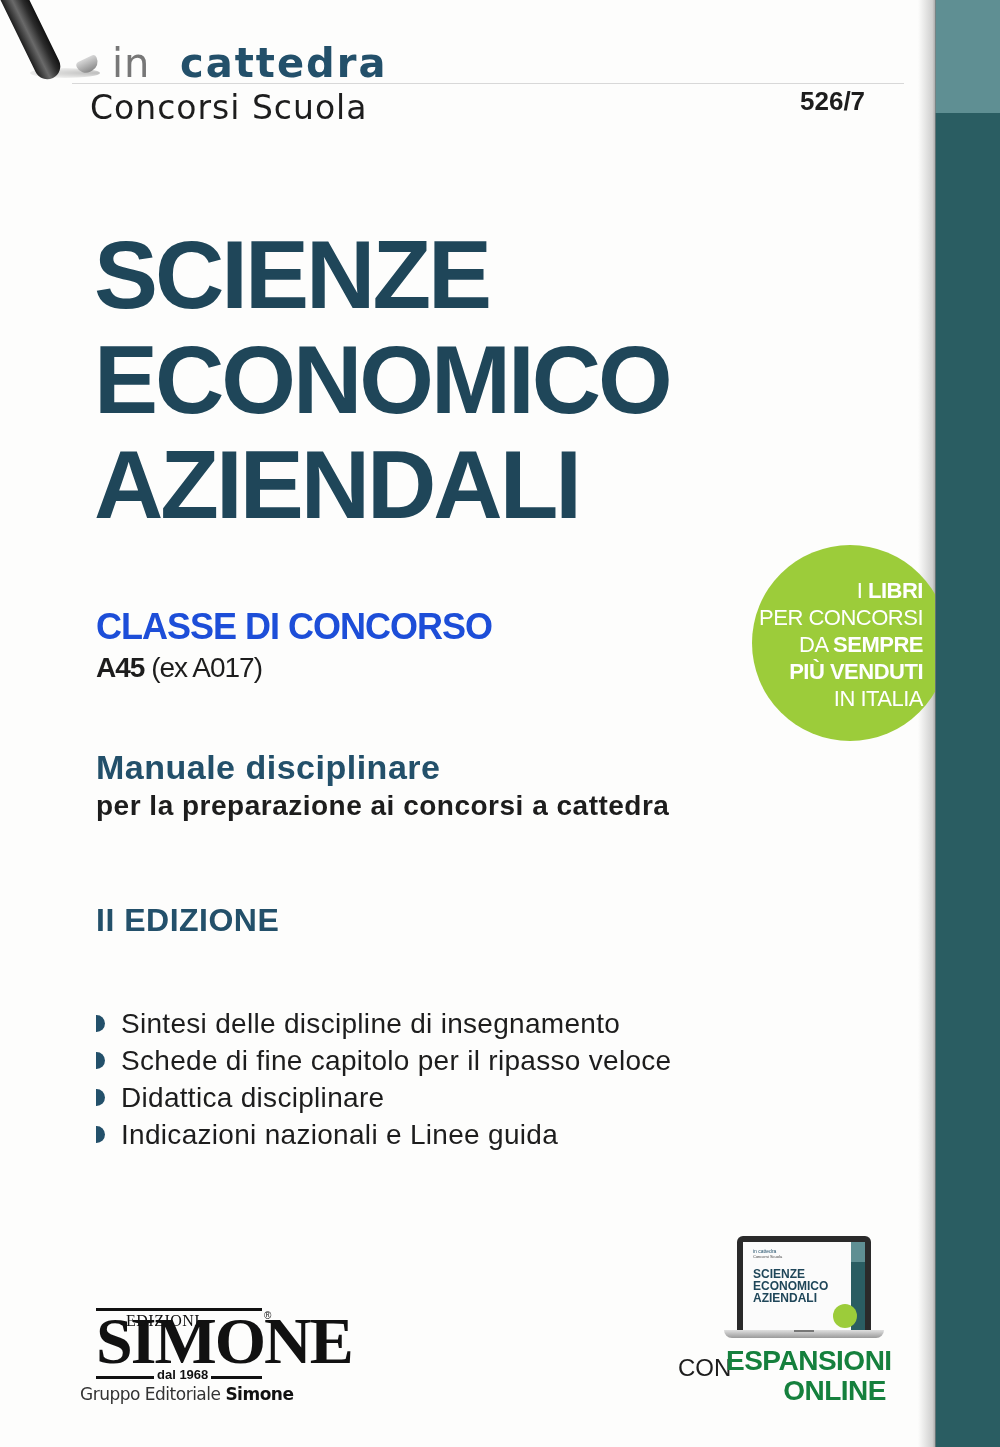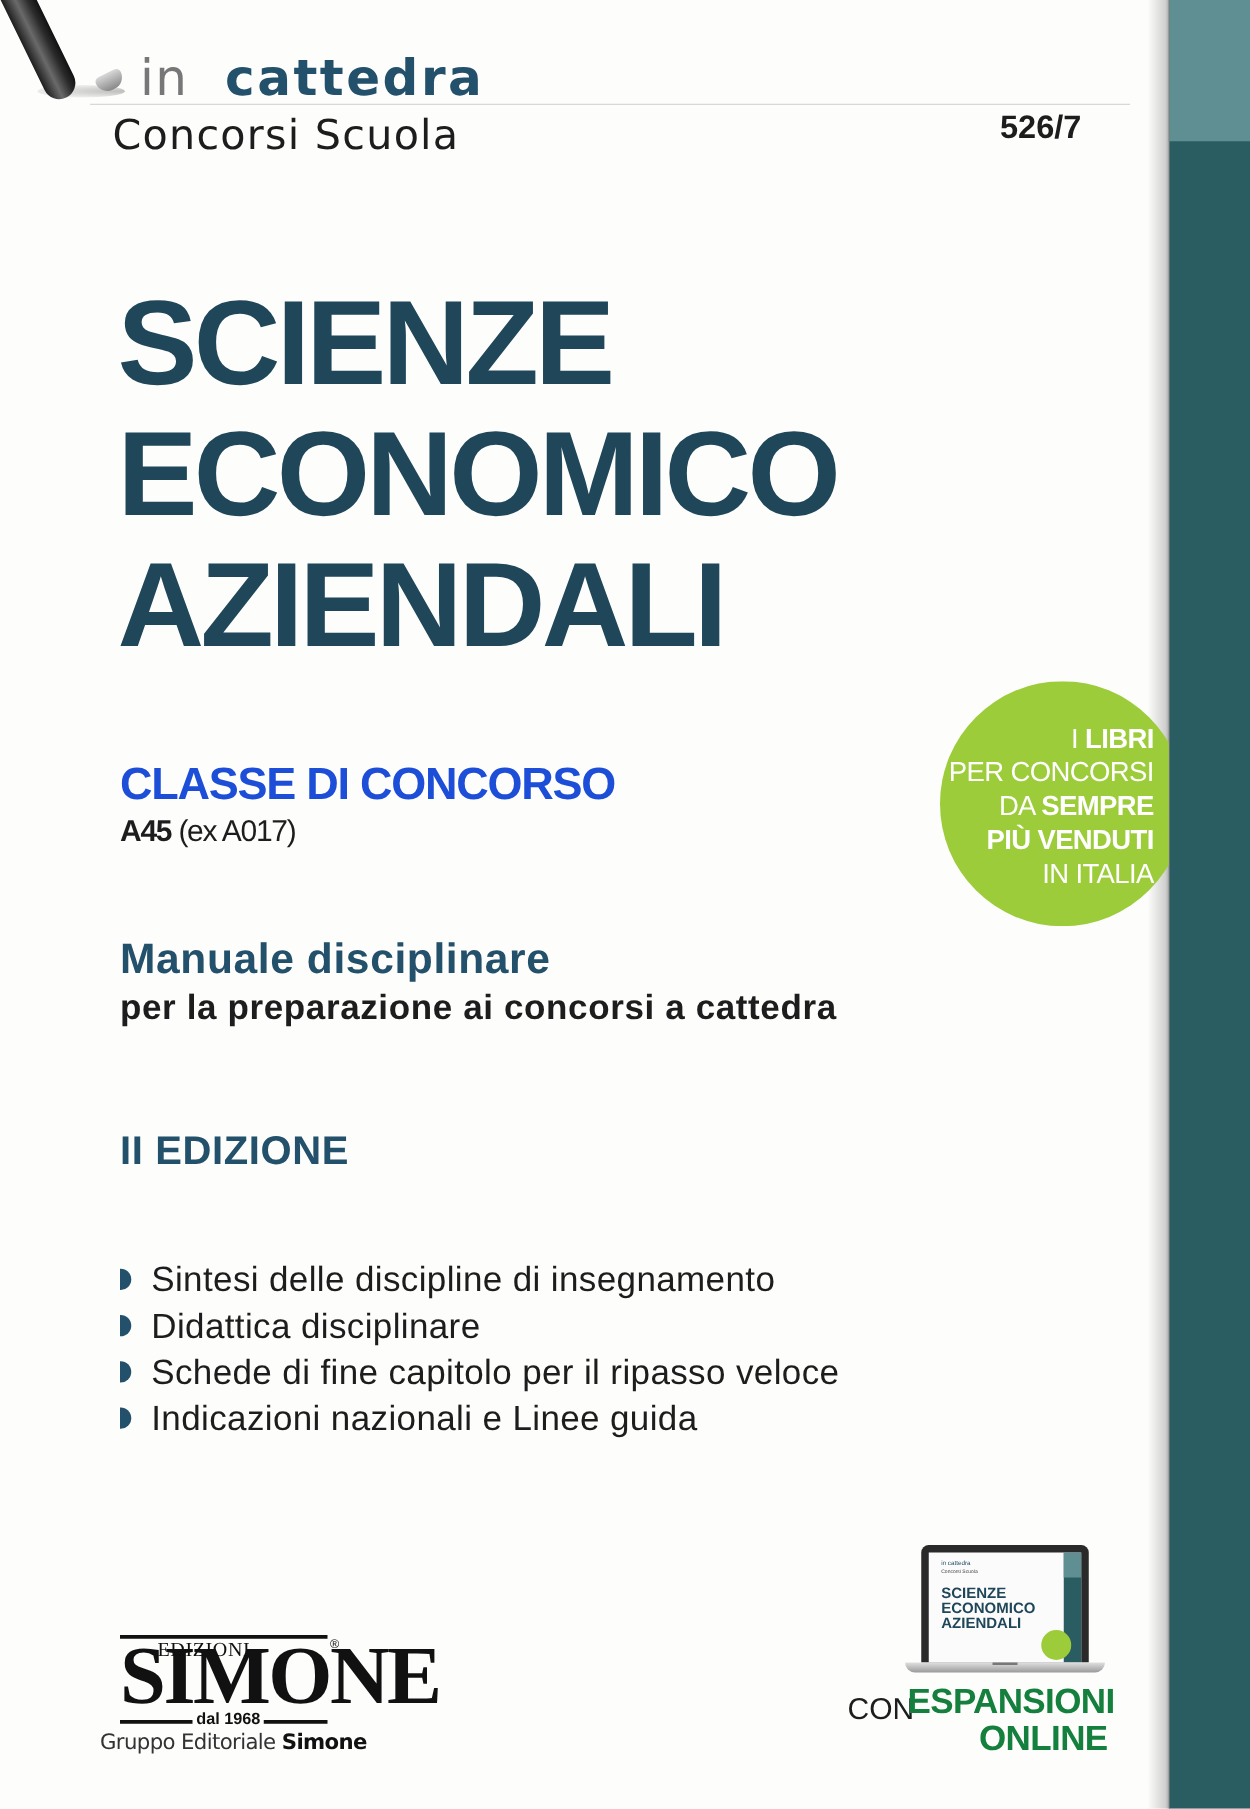--- a/index.html
+++ b/index.html
@@ -66,21 +66,21 @@
     line-height: 105px; letter-spacing: -3px;
   }
   .title div { white-space: nowrap; }
 
   .classe-label {
     position: absolute; left: 96px; top: 606px;
     font-size: 36px; font-weight: bold; color: #1d4ed8; letter-spacing: -1px;
   }
   .classe-code {
     position: absolute; left: 96px; top: 652px;
-    font-size: 24px; color: #1d1d1d; letter-spacing: -1px;
+    font-size: 28px; color: #1d1d1d; letter-spacing: -1px;
   }
   .classe-code b { font-weight: bold; }
 
   .manuale-title {
     position: absolute; left: 96px; top: 748px;
     font-size: 34px; font-weight: bold; color: #23506a; letter-spacing: 0.5px;
   }
   .manuale-sub {
     position: absolute; left: 96px; top: 790px;
     font-size: 28px; color: #1d1d1d; letter-spacing: 0.5px; font-weight: bold;
@@ -200,25 +200,25 @@
 
 <div class="edition">II EDIZIONE</div>
 
 <ul class="features">
   <li>
       <span class="bullet"></span>
       <span>Sintesi delle discipline di insegnamento</span>
     </li>
   <li>
       <span class="bullet"></span>
+      <span>Schede di fine capitolo per il ripasso veloce</span>
+    </li>
+  <li>
+      <span class="bullet"></span>
       <span>Didattica disciplinare</span>
-    </li>
-  <li>
-      <span class="bullet"></span>
-      <span>Schede di fine capitolo per il ripasso veloce</span>
     </li>
   <li>
       <span class="bullet"></span>
       <span>Indicazioni nazionali e Linee guida</span>
     </li>
 </ul>
 
 <div class="badge-clip">
   <div class="badge-inner"></div>
   <div class="badge-text">

